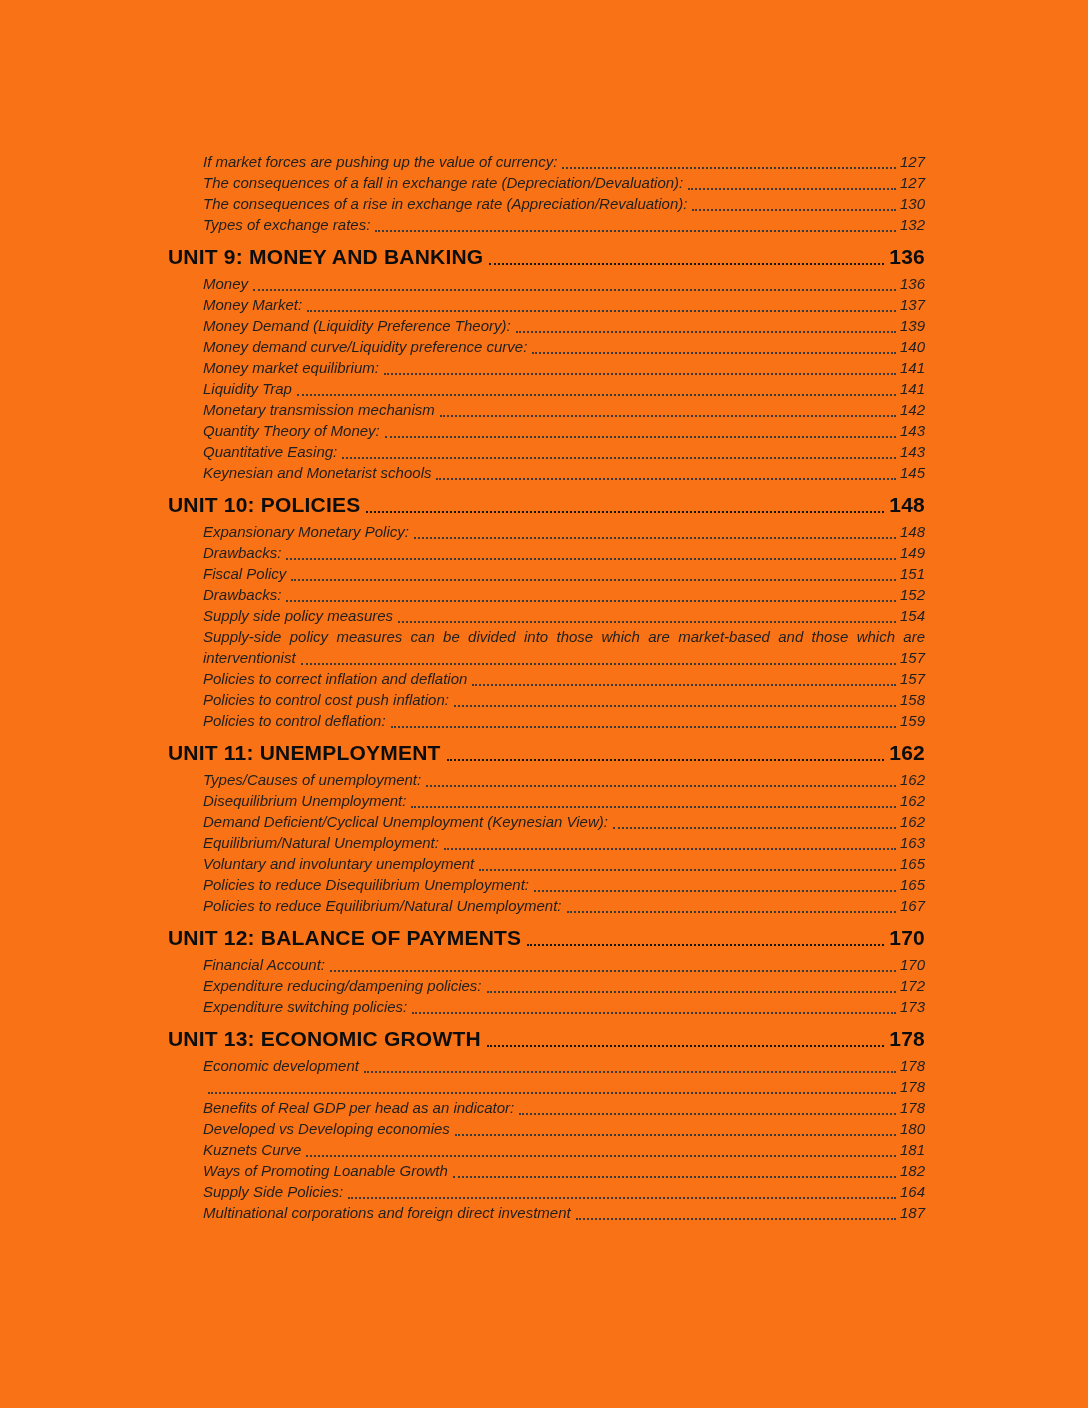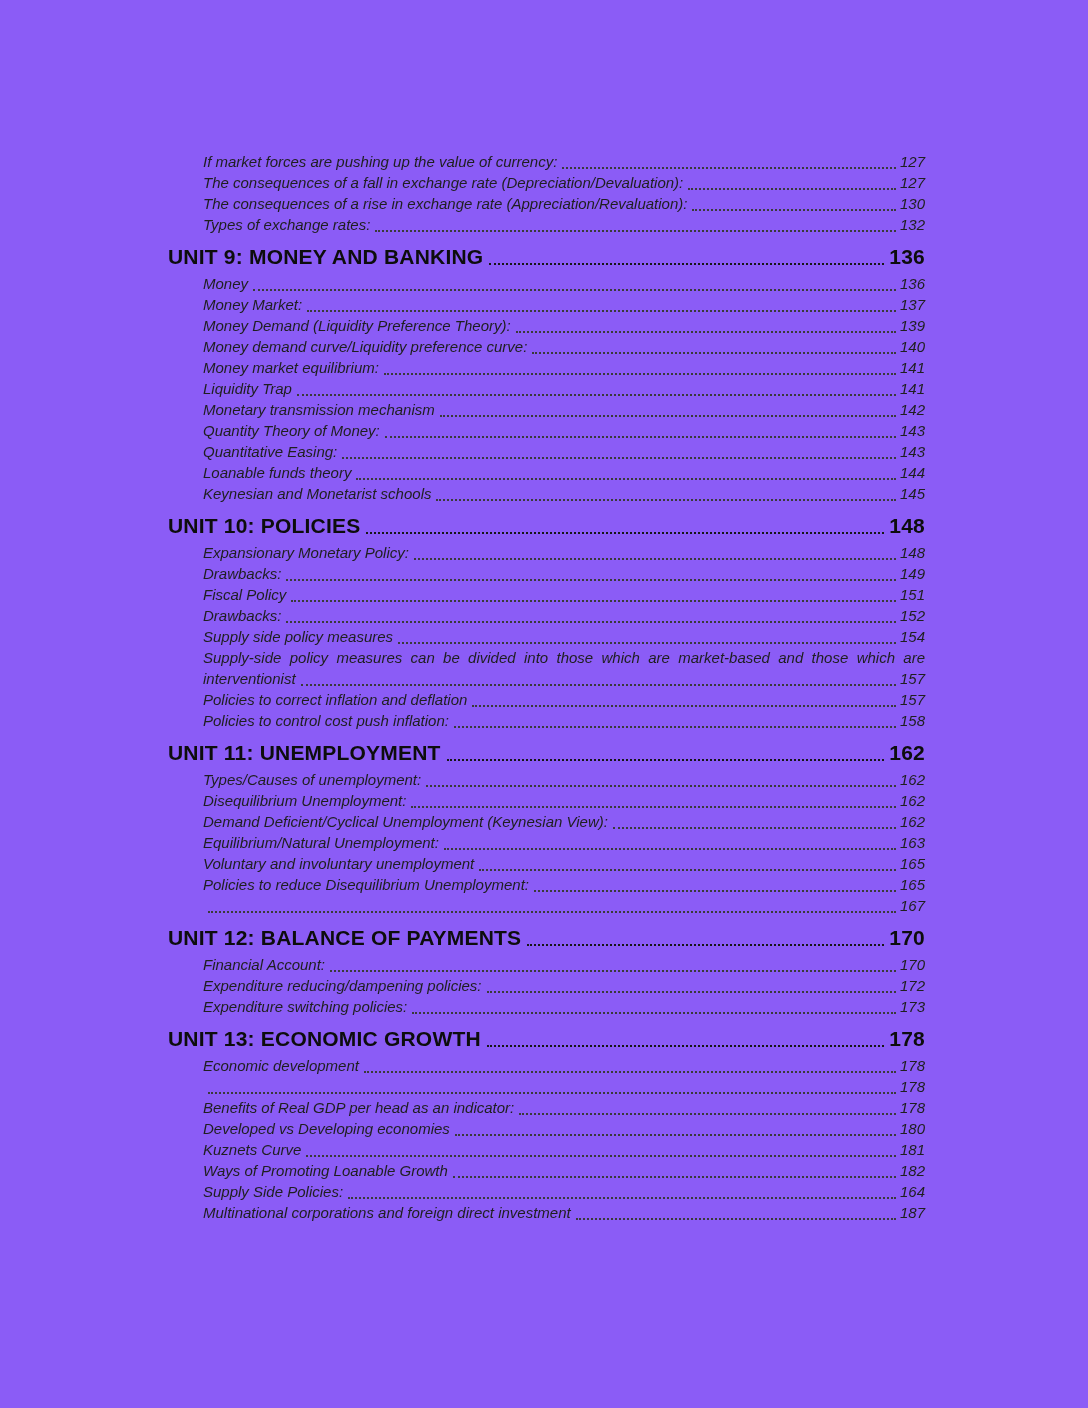--- a/index.html
+++ b/index.html
@@ -11,21 +11,21 @@
     width: 1088px;
     height: 1408px;
     position: relative;
     font-family: "Liberation Sans", sans-serif;
     color: #1f1f1f;
     overflow: hidden;
   }
   .page {
     position: absolute;
     inset: 0;
-    background: #8b5cf6;
+    background: #f97316;
   }
   .toc {
     position: absolute;
     left: 168px;
     top: 151px;
     width: 757px;
   }
   .row {
     display: flex;
     align-items: flex-end;
@@ -144,25 +144,20 @@
             <span class="e-label">Quantity Theory of Money:</span>
             <span class="leader"></span>
             <span class="e-page">143</span>
           </div>
           <div class="entry-row row">
             <span class="e-label">Quantitative Easing:</span>
             <span class="leader"></span>
             <span class="e-page">143</span>
           </div>
           <div class="entry-row row">
-            <span class="e-label">Loanable funds theory</span>
-            <span class="leader"></span>
-            <span class="e-page">144</span>
-          </div>
-          <div class="entry-row row">
             <span class="e-label">Keynesian and Monetarist schools</span>
             <span class="leader"></span>
             <span class="e-page">145</span>
           </div>
         </div>
       </section>
       <section>
         <div class="heading-row row">
           <span class="h-label">UNIT 10: POLICIES</span>
           <span class="leader"></span>
@@ -205,20 +200,25 @@
           <div class="entry-row row">
             <span class="e-label">Policies to correct inflation and deflation</span>
             <span class="leader"></span>
             <span class="e-page">157</span>
           </div>
           <div class="entry-row row">
             <span class="e-label">Policies to control cost push inflation:</span>
             <span class="leader"></span>
             <span class="e-page">158</span>
           </div>
+          <div class="entry-row row">
+            <span class="e-label">Policies to control deflation:</span>
+            <span class="leader"></span>
+            <span class="e-page">159</span>
+          </div>
         </div>
       </section>
       <section>
         <div class="heading-row row">
           <span class="h-label">UNIT 11: UNEMPLOYMENT</span>
           <span class="leader"></span>
           <span class="h-page">162</span>
         </div>
         <div class="entries">
           <div class="entry-row row">
@@ -245,20 +245,21 @@
             <span class="e-label">Voluntary and involuntary unemployment</span>
             <span class="leader"></span>
             <span class="e-page">165</span>
           </div>
           <div class="entry-row row">
             <span class="e-label">Policies to reduce Disequilibrium Unemployment:</span>
             <span class="leader"></span>
             <span class="e-page">165</span>
           </div>
           <div class="entry-row row">
+            <span class="e-label">Policies to reduce Equilibrium/Natural Unemployment:</span>
             <span class="leader"></span>
             <span class="e-page">167</span>
           </div>
         </div>
       </section>
       <section>
         <div class="heading-row row">
           <span class="h-label">UNIT 12: BALANCE OF PAYMENTS</span>
           <span class="leader"></span>
           <span class="h-page">170</span>

